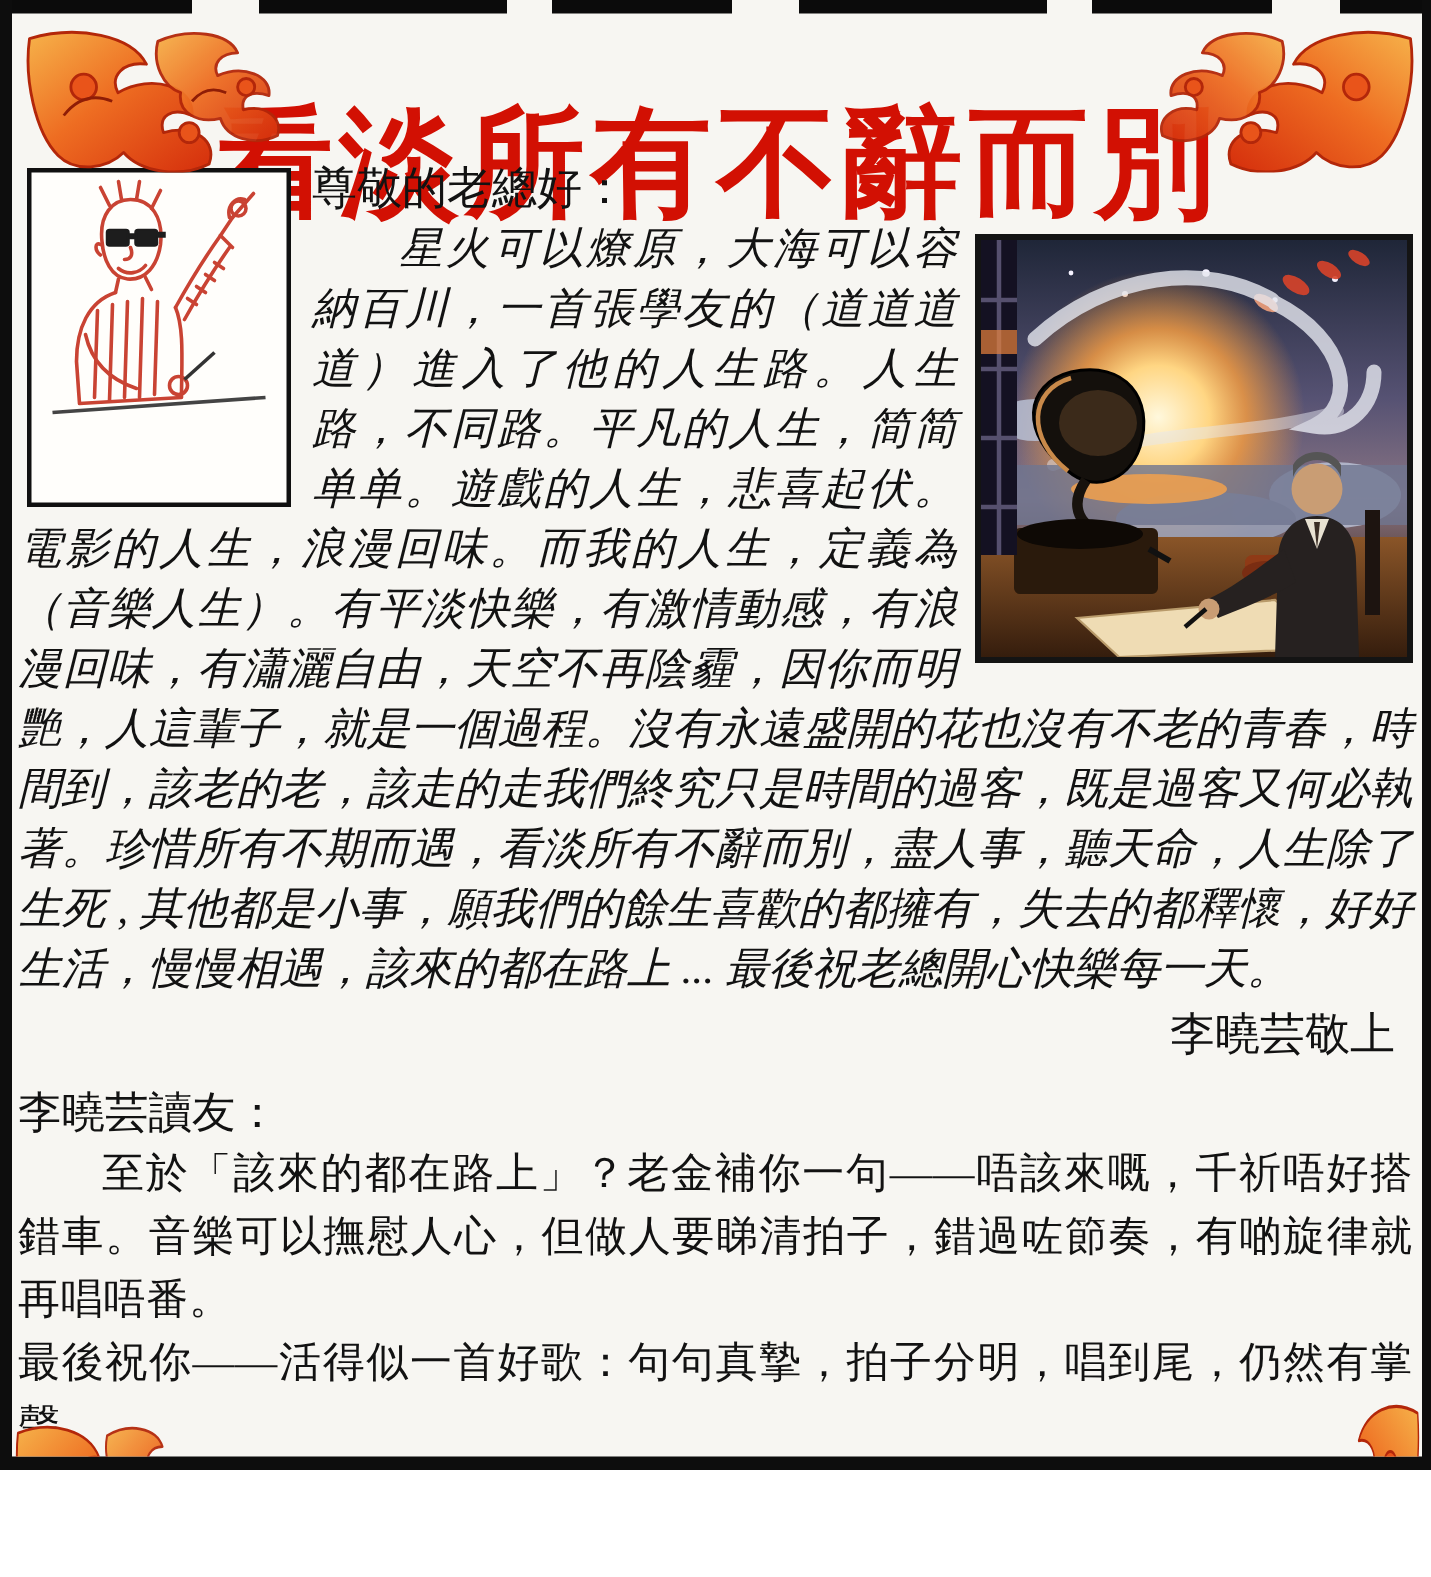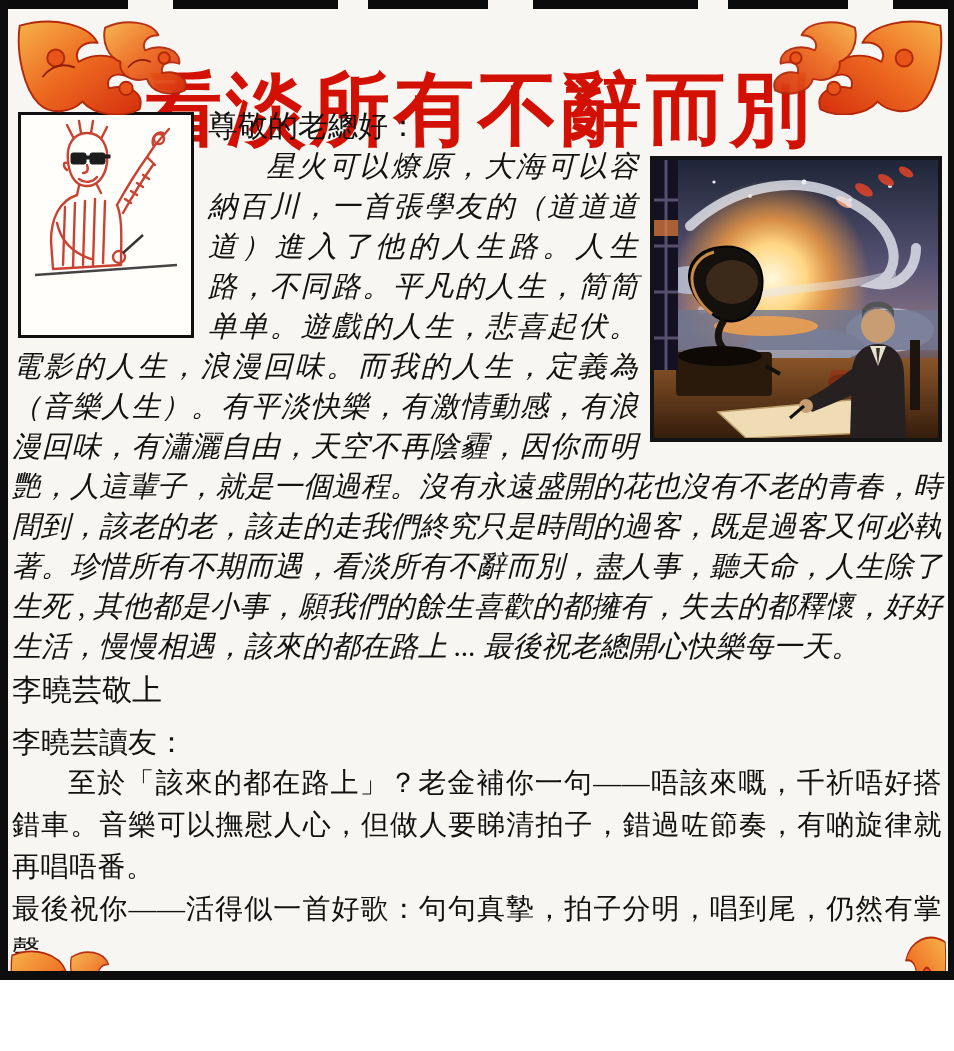--- a/index.html
+++ b/index.html
@@ -18,21 +18,21 @@
   .mailbox-header{height:46px;background:linear-gradient(180deg,#6d9ade 0%,#2e62be 55%,#1c4ba5 100%);
     display:flex;align-items:center;justify-content:center;}
   .mailbox-title{font-size:29px;font-weight:bold;color:#ffffff;letter-spacing:1px;
     text-shadow:2px 0 #000,-2px 0 #000,0 2px #000,0 -2px #000,1px 1px #000,-1px -1px #000,1px -1px #000,-1px 1px #000;}
   .cartoon{display:block;width:100%;height:172px;}
   .painting{float:right;width:292px;height:286px;margin:50px 0 6px 12px;
     border:4px solid #141414;box-sizing:border-box;background:#1e2330;}
   .painting svg{display:block;width:100%;height:100%;}
   .greeting{font-size:30px;}
   .letter-body{margin:0;text-indent:2em;font-style:italic;}
-  .sig{text-align:left;font-size:30px;margin:4px 12px 0 0;}
+  .sig{text-align:right;font-size:30px;margin:4px 12px 0 0;}
   .reply-greeting{font-size:29px;margin-top:12px;}
   .reply p{margin:0;font-size:28px;line-height:42px;text-indent:2em;letter-spacing:.5px;}
   .reply p.noindent{text-indent:0;}
   .footer-note{position:absolute;left:120px;top:1000px;z-index:3;
     font-size:31px;font-weight:bold;color:#c21110;letter-spacing:1px;}
   .watermark{position:absolute;left:766px;top:1006px;width:188px;height:41px;z-index:6;
     background:repeating-linear-gradient(90deg,#4d4d4d 0 6px,#303030 6px 12px);
     display:flex;align-items:center;justify-content:center;}
   .watermark span{font-family:"Liberation Sans","DejaVu Sans",sans-serif;font-weight:bold;font-size:29px;color:#e5301c;
     text-shadow:2px 0 #ffd94d,-2px 0 #ffd94d,0 2px #ffd94d,0 -2px #ffd94d,1px 1px #ffd94d,-1px -1px #ffd94d,1px -1px #ffd94d,-1px 1px #ffd94d;}

